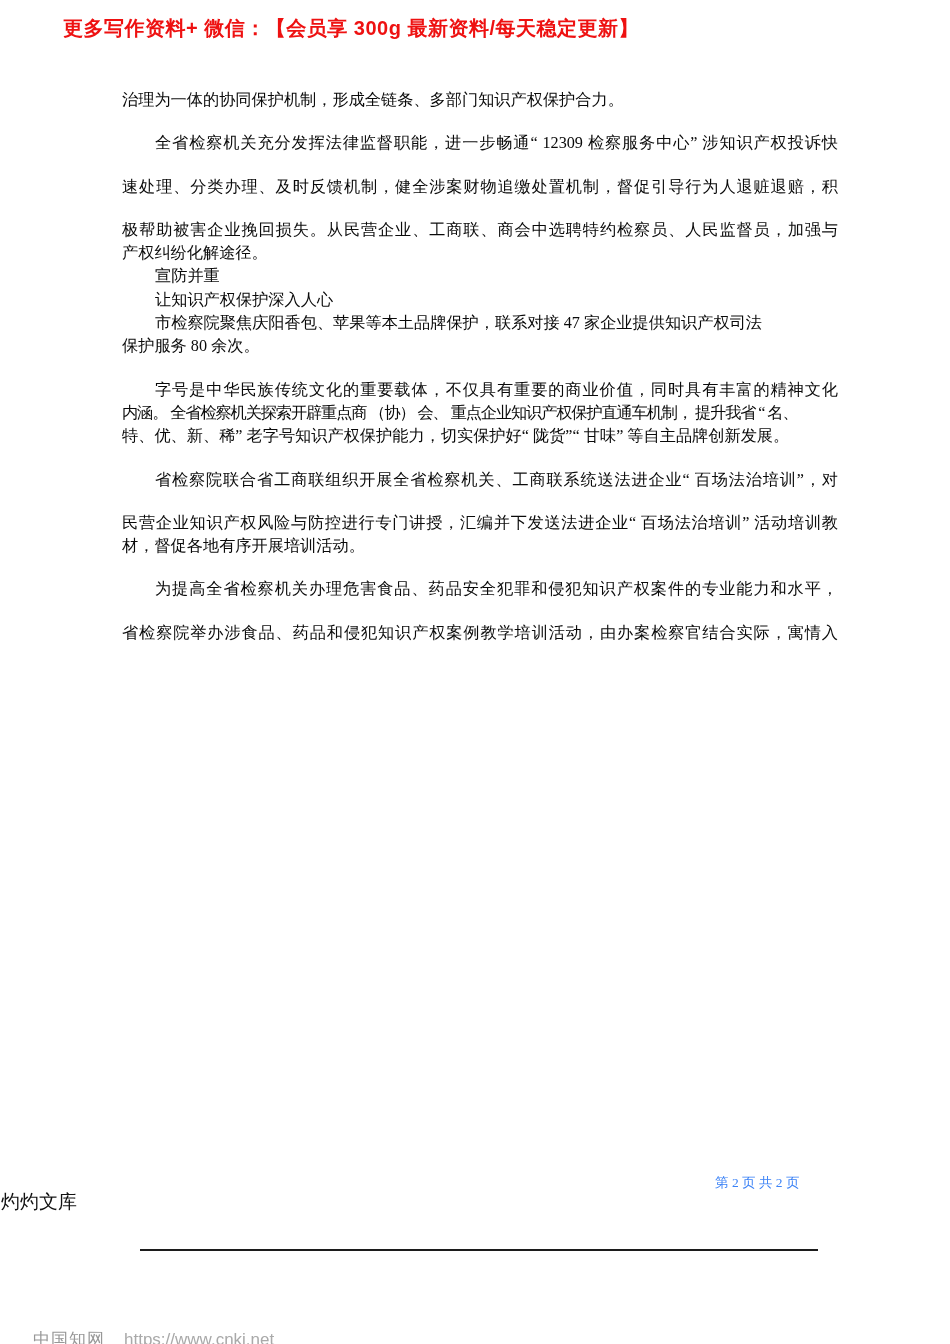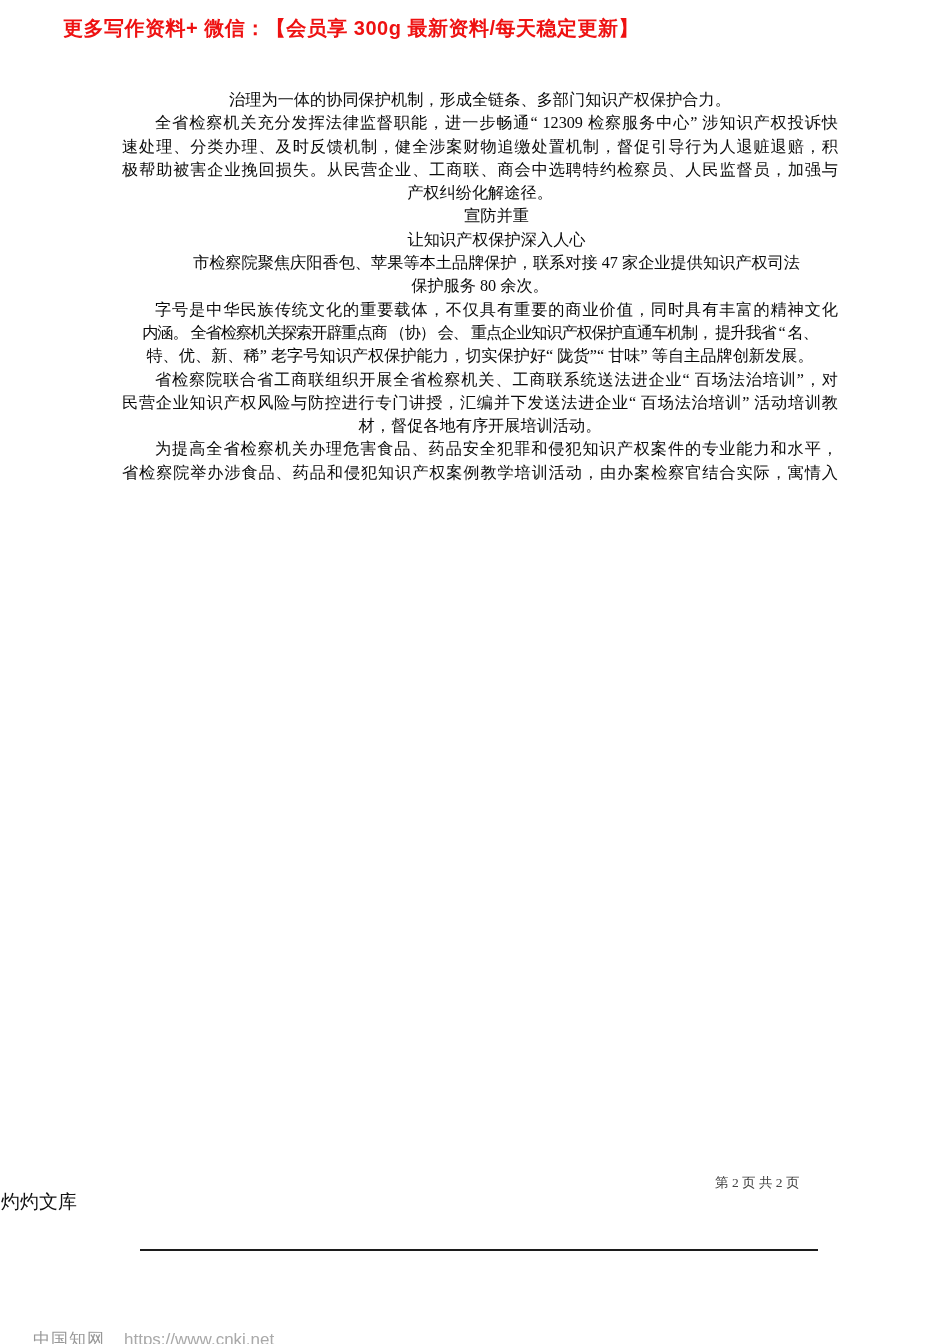--- a/index.html
+++ b/index.html
@@ -29,32 +29,32 @@
     position: absolute;
     left: 122px;
     top: 89px;
     width: 716px;
   }
   .doc-line {
     height: 23.3px;
     line-height: 23.3px;
     font-size: 16.2px;
     overflow: hidden;
-    text-align: center;
+    text-align: left;
   }
   .doc-line.indent { padding-left: 33px; }
-  .doc-line.fill   { text-align: justify; text-align-last: justify; }
+  .doc-line.fill   { text-align: justify; text-align-last: justify; margin-top: 20px; }
   .doc-line.tight  { letter-spacing: -1.1px; white-space: nowrap; }
   
   .page-num {
     position: absolute;
     left: 715px;
     top: 1174px;
     font-size: 13.5px;
-    color: #404040;
+    color: #3b82f6;
     white-space: nowrap;
   }
   .library {
     position: absolute;
     left: 1px;
     top: 1189px;
     font-size: 19px;
     color: #111111;
     white-space: nowrap;
     font-family: Liberation Serif, serif;

